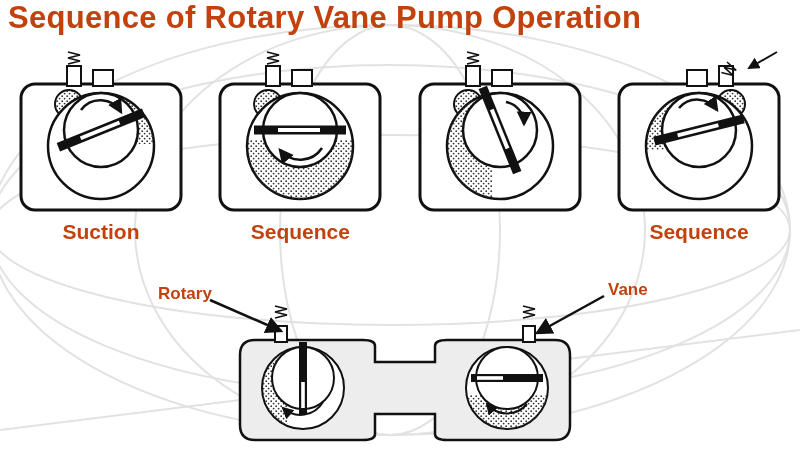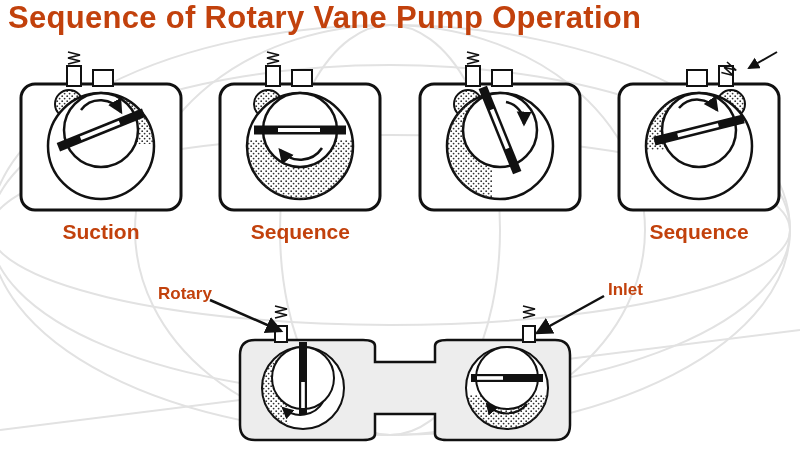--- a/index.html
+++ b/index.html
@@ -213,21 +213,21 @@
     </g>
     <path d="M302 104 A26 26 0 0 1 262 104" fill="none" stroke="#111" stroke-width="2" marker-end="url(#m5)"></path>
 
     <rect x="50" y="26" width="12" height="16" fill="#fff" stroke="#111" stroke-width="2"></rect>
     <path d="M50 6 l12 3 l-12 3 l12 3 l-12 3" fill="none" stroke="#111" stroke-width="1.5"></path>
     <rect x="298" y="26" width="12" height="16" fill="#fff" stroke="#111" stroke-width="2"></rect>
     <path d="M298 6 l12 3 l-12 3 l12 3 l-12 3" fill="none" stroke="#111" stroke-width="1.5"></path>
   </svg>
 
   <div class="outlet-label">Rotary</div>
-  <div class="inlet-label">Inlet</div>
+  <div class="inlet-label">Vane</div>
 
   <svg class="arrow-overlay" width="800" height="455" viewBox="0 0 800 455">
     <defs>
       <marker id="m6" markerWidth="9" markerHeight="9" refX="6" refY="3.5" orient="auto">
         <path d="M0,0 L7,3.5 L0,7 Z" fill="#111"></path>
       </marker>
     </defs>
     <line x1="210" y1="300" x2="281" y2="331" stroke="#111" stroke-width="2.5" marker-end="url(#m6)"></line>
     <line x1="604" y1="296" x2="537" y2="333" stroke="#111" stroke-width="2.5" marker-end="url(#m6)"></line>
   </svg>

